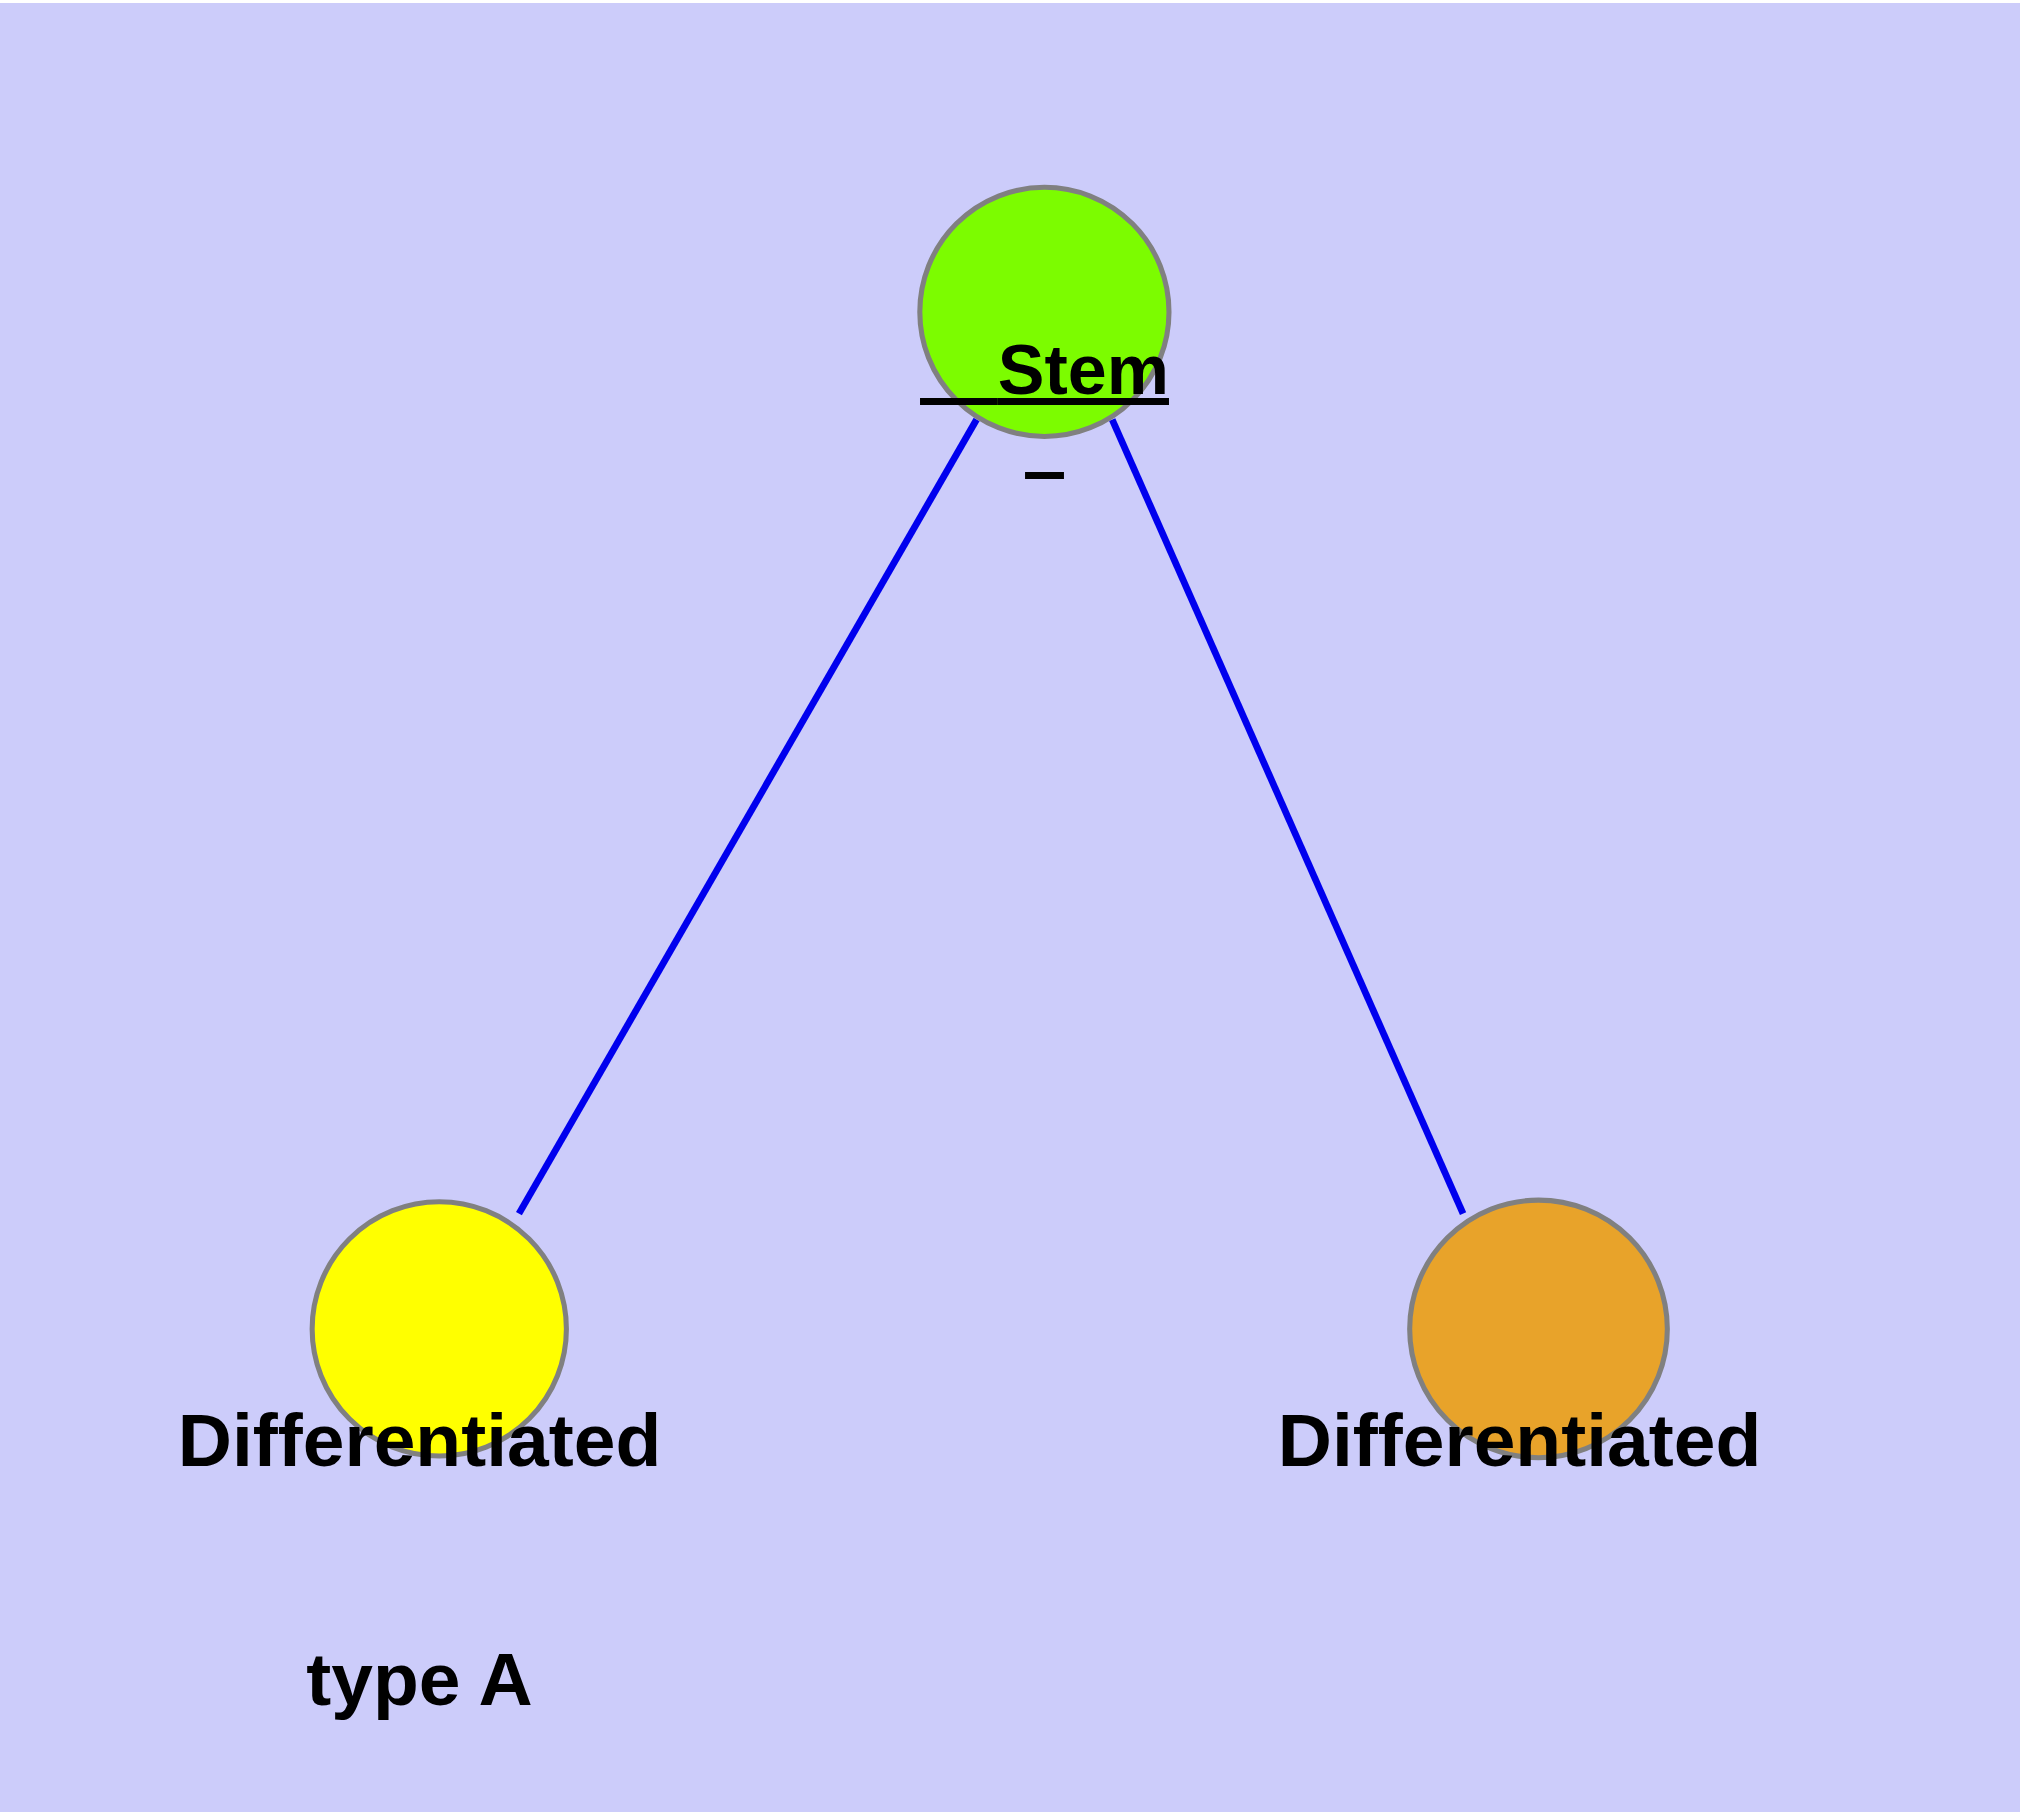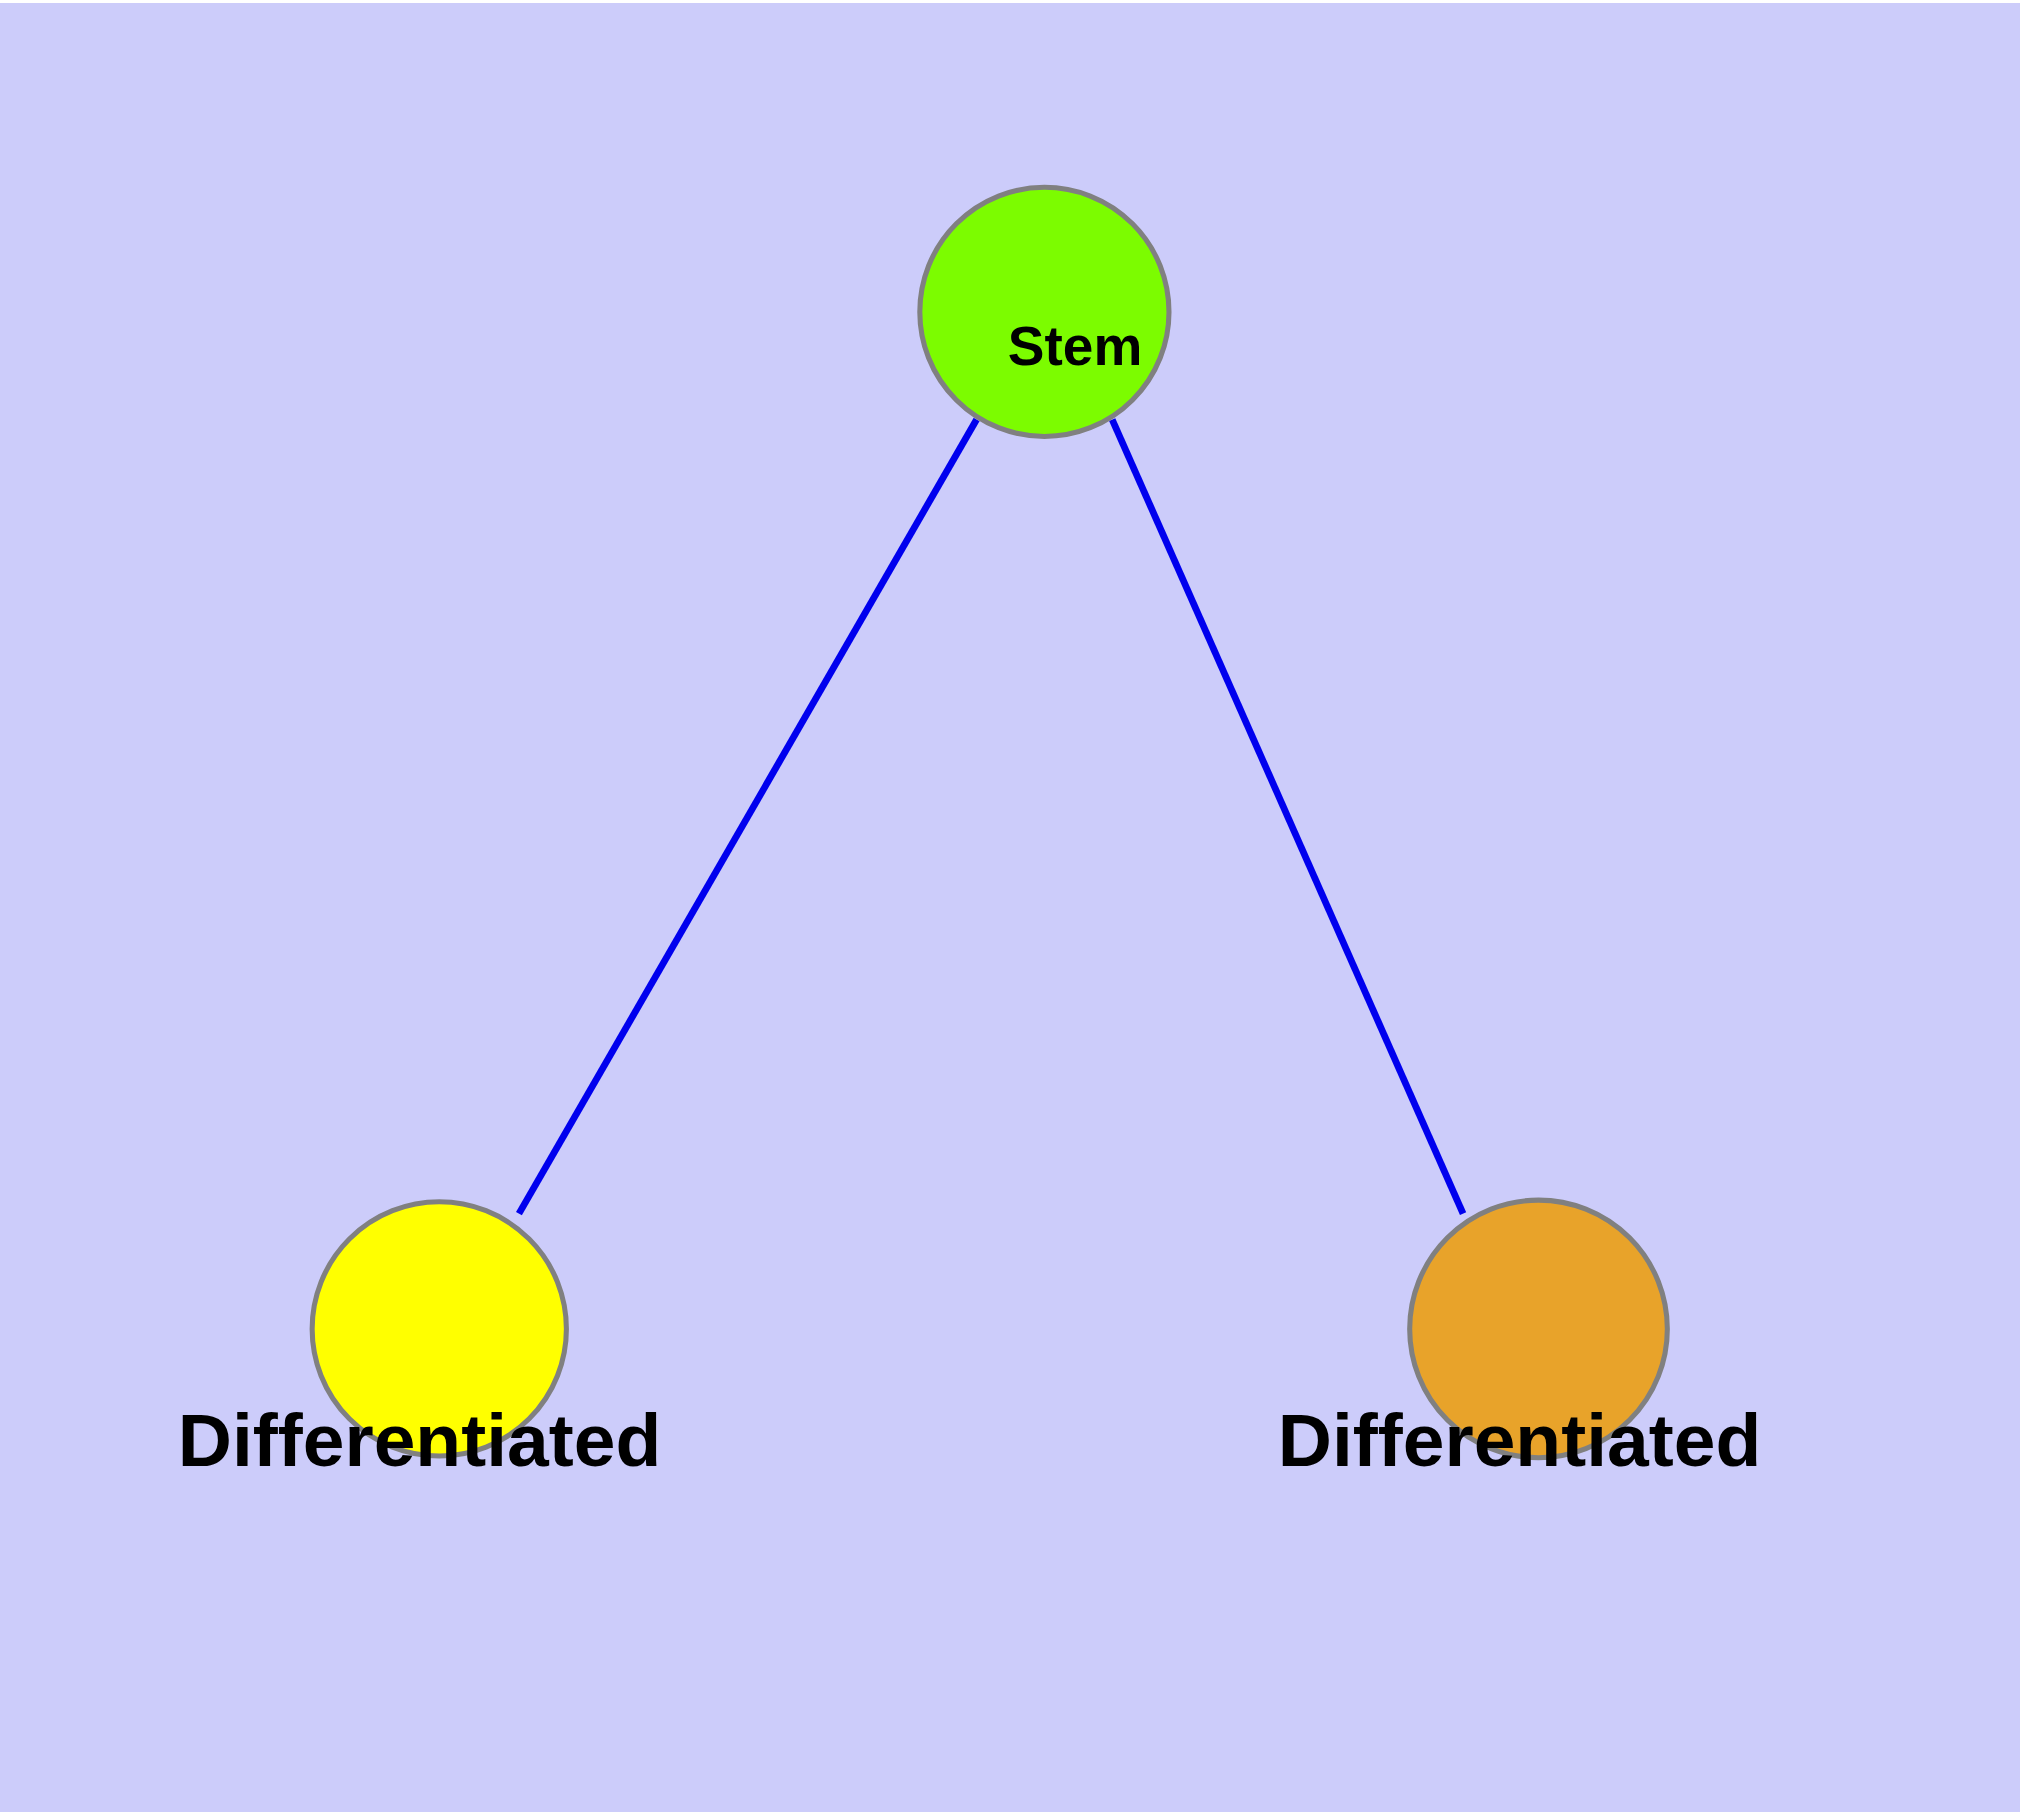--- a/index.html
+++ b/index.html
@@ -34,24 +34,25 @@
     position: absolute;
     text-align: center;
     color: #000000;
     font-weight: bold;
     line-height: 1.06;
     white-space: pre;
     pointer-events: none;
     -webkit-font-smoothing: antialiased;
   }
   #label-stem {
-    font-size: 55px;
+    font-size: 70px;
     left: 790px;
     top: 259px;
     width: 509px;
+    text-decoration: underline;
   }
   #label-type-a {
     font-size: 75px;
     left: 165px;
     top: 1242px;
     width: 509px;
   }
   #label-type-b {
     font-size: 75px;
     left: 1265px;
@@ -79,20 +80,21 @@
       <circle cx="1815" cy="1568" r="152" fill="#E8A32A" stroke="#808080" stroke-width="6"></circle>
     </g>
   </svg>
 
   <div class="node-label" id="label-stem">
     <span>Stem</span>
   </div>
 
   <div class="node-label" id="label-type-a">
     <div>Differentiated</div>
+    <div>type A</div>
   </div>
 
   <div class="node-label" id="label-type-b">
     <div>Differentiated</div>
   </div>
 
 </div>
 
 
 </body></html>

